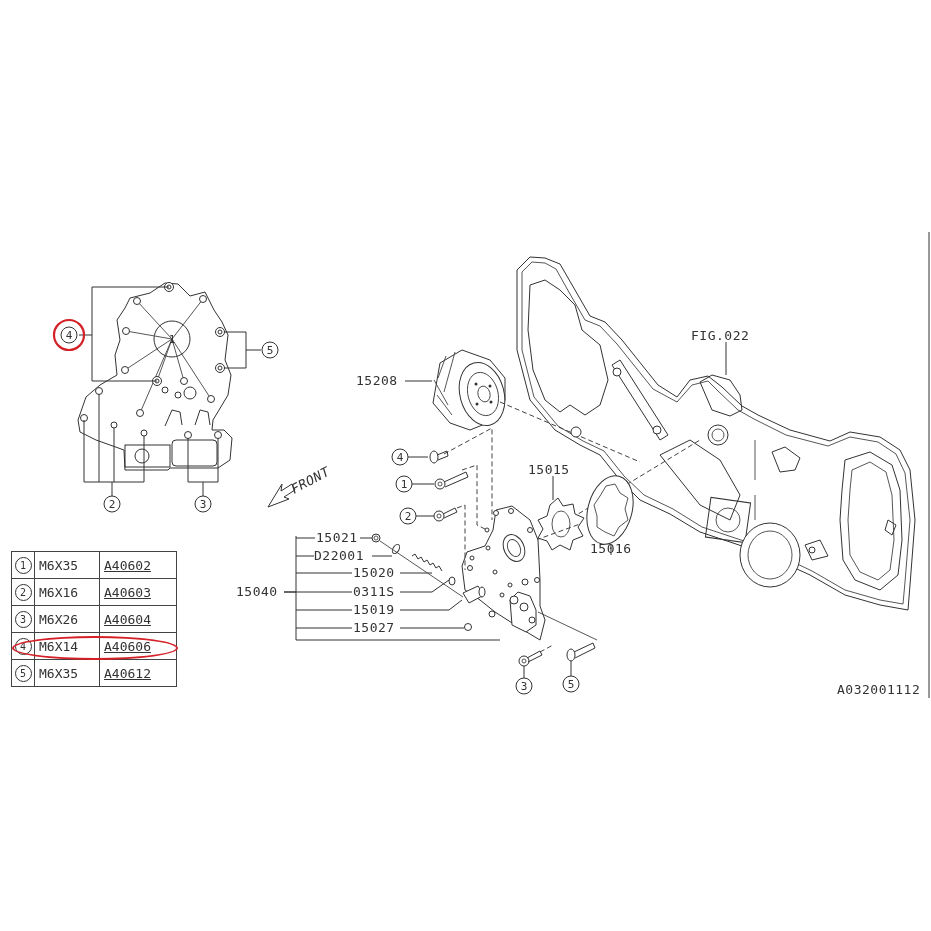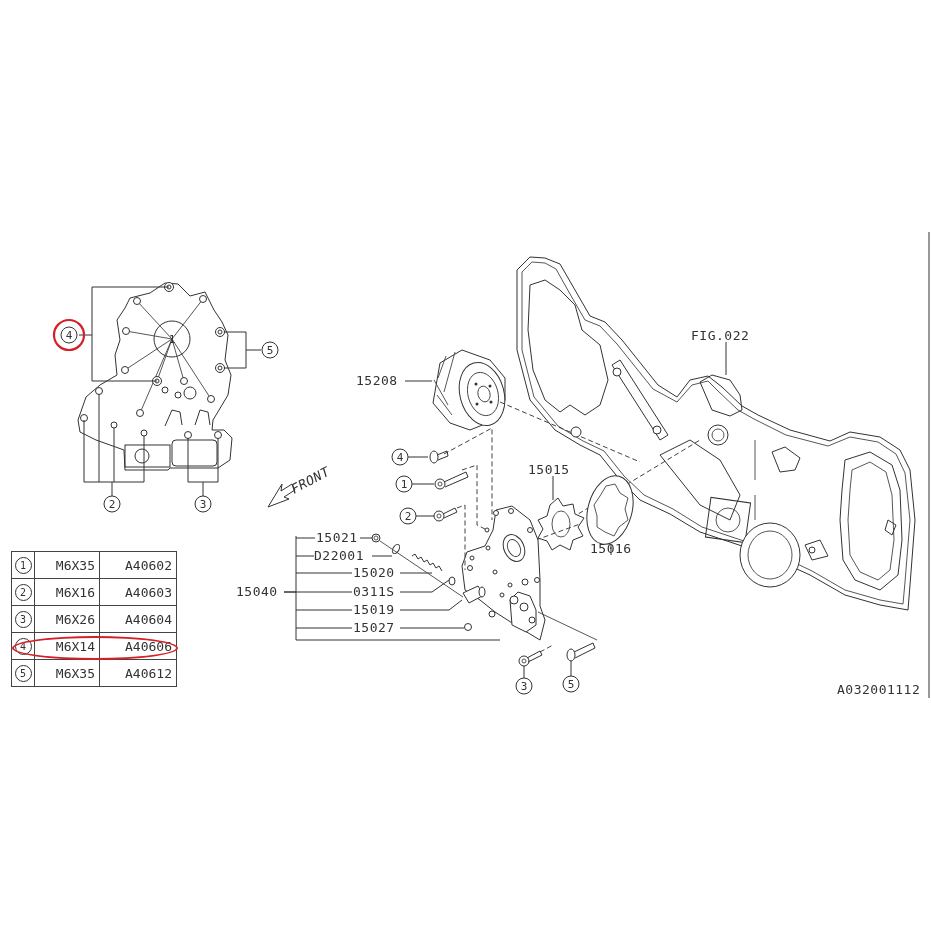--- a/index.html
+++ b/index.html
@@ -9,24 +9,24 @@
     svg text { font-family: "DejaVu Sans Mono", monospace; fill: #333; }
     .lbl { font-size: 13px; letter-spacing: 0.5px; }
     .num { font-size: 11px; text-anchor: middle; dominant-baseline: central; }
     .ln { stroke: #333; stroke-width: 1; fill: none; }
     .ln2 { stroke: #444; stroke-width: 0.9; fill: none; }
     .dash { stroke: #444; stroke-width: 1; fill: none; stroke-dasharray: 5 3; }
     .part { stroke: #333; stroke-width: 1; fill: #fff; }
     .red { stroke: #d42027; stroke-width: 2.2; fill: none; }
     .table { position: absolute; left: 11px; top: 551px; border-collapse: collapse; }
     .table td { border: 1px solid #444; height: 26px; padding: 0 4px;
-                font-family: "DejaVu Sans Mono", monospace; font-size: 13px; color: #333; text-align: right; }
+                font-family: "DejaVu Sans Mono", monospace; font-size: 13px; color: #333; }
     .table td.c0 { width: 18px; text-align: center; padding: 0 2px; }
     .table td.c1 { width: 56px; }
-    .table td.c2 { width: 68px; }
+    .table td.c2 { width: 68px; text-decoration: underline; }
     .circ { display: inline-block; width: 15px; height: 15px; border: 1px solid #333;
             border-radius: 50%; font-size: 10px; line-height: 15px; text-align: center; }
     .hl-oval { position: absolute; left: 12px; top: 636px; width: 166px; height: 24px;
                border: 2px solid #d42027; border-radius: 50%; box-sizing: border-box; pointer-events: none; }
   </style>
 </head>
 <body>
 
 <svg id="canvas" viewBox="0 0 931 931" xmlns="http://www.w3.org/2000/svg">
 

